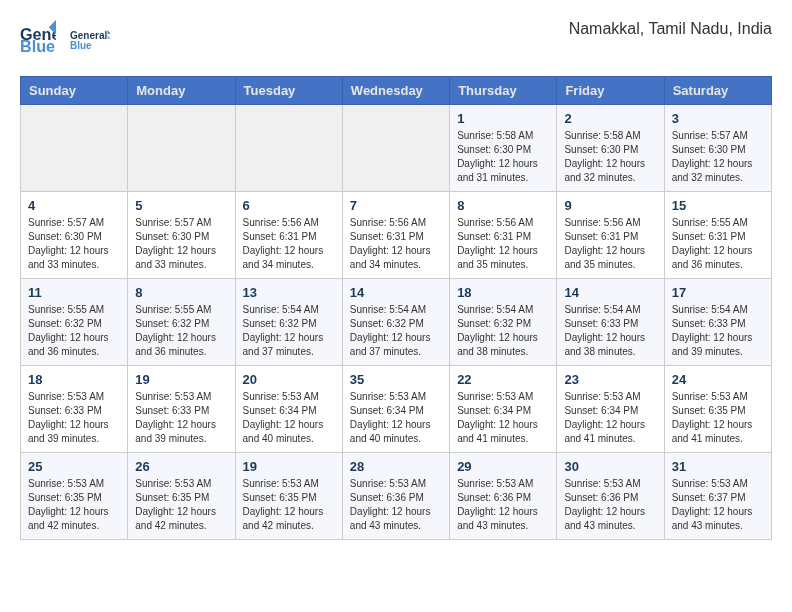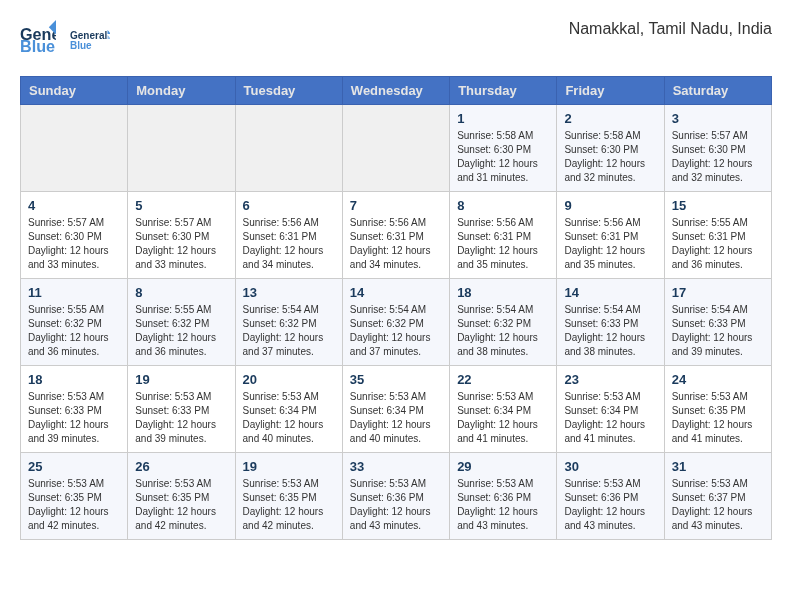--- a/index.html
+++ b/index.html
@@ -326,21 +326,21 @@
 and 42 minutes.</div>
         </td>
         <td>
           <span class="day-num">19</span>
           <div class="day-info" style="white-space: pre-line;">Sunrise: 5:53 AM
 Sunset: 6:35 PM
 Daylight: 12 hours
 and 42 minutes.</div>
         </td>
         <td>
-          <span class="day-num">33</span>
+          <span class="day-num">28</span>
           <div class="day-info" style="white-space: pre-line;">Sunrise: 5:53 AM
 Sunset: 6:36 PM
 Daylight: 12 hours
 and 43 minutes.</div>
         </td>
         <td>
           <span class="day-num">29</span>
           <div class="day-info" style="white-space: pre-line;">Sunrise: 5:53 AM
 Sunset: 6:36 PM
 Daylight: 12 hours

